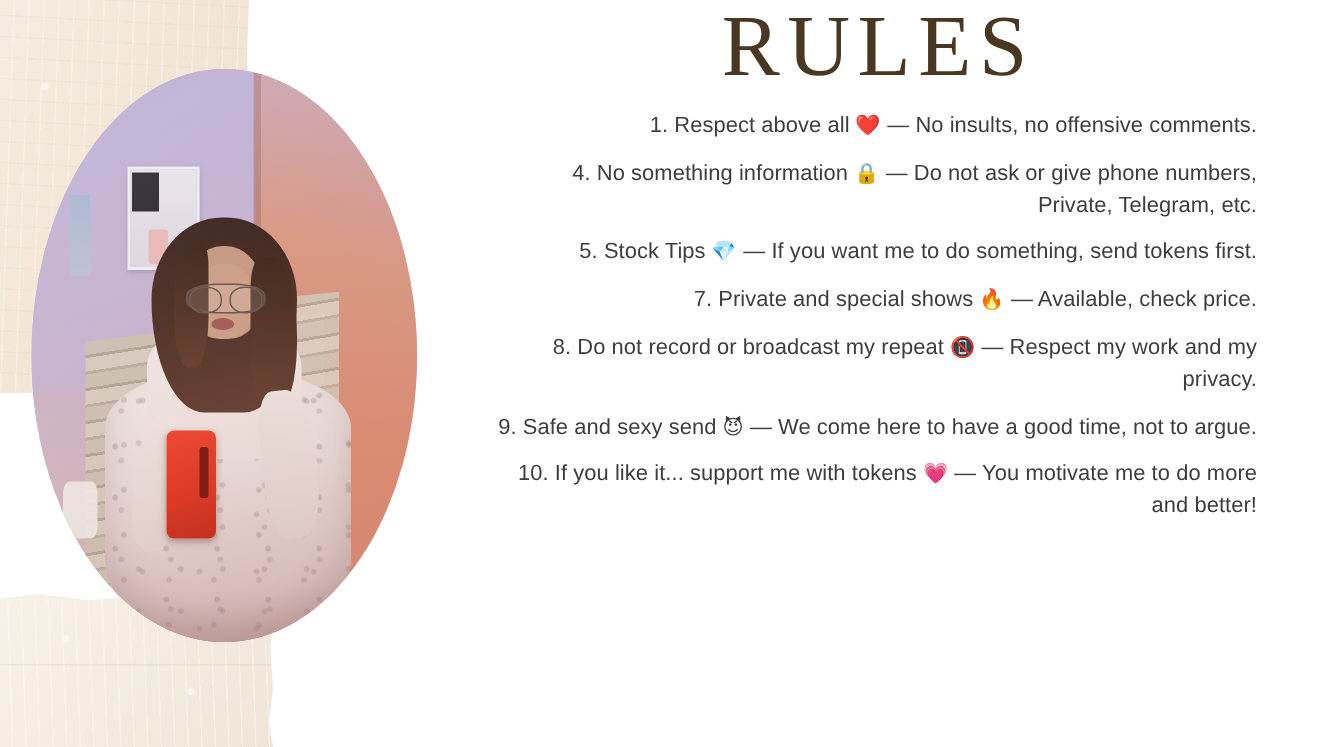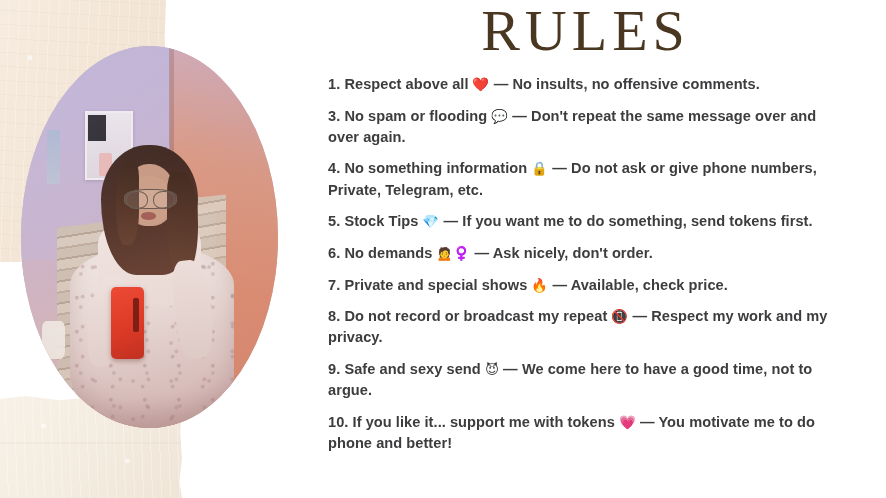--- a/index.html
+++ b/index.html
@@ -270,27 +270,26 @@
     font-weight: 400;
     color: #4a3721;
     text-indent: 5px;
   }
   .rules {
     list-style: none;
     margin: 14px 0 0 0;
     padding: 0;
   }
   .rule {
-    text-align: left;
+    text-align: right;
     font-size: 14.6px;
     line-height: 1.45;
     color: #3d3d3f;
     margin: 0 0 10.5px 0;
     letter-spacing: .05px;
-    font-weight: bold;
   }
   .rule:last-child { margin-bottom: 0; }
   .emoji {
     font-family: "DejaVu Sans", sans-serif;
     font-size: 13.5px;
   }
 </style>
 </head>
 <body>
 
@@ -328,24 +327,22 @@
       <div class="ph-phone"></div>
       <div class="ph-phone-cam"></div>
       <div class="ph-sheen"></div>
     </div>
   </div>
 
   <div class="content">
     <h1 class="title">RULES</h1>
     <ul class="rules">
         <li class="rule"><span>1.</span> <span>Respect above all</span> <span class="emoji">❤️</span> <span>—</span> <span>No insults, no offensive comments.</span></li>
-        <li class="rule"><span>3.</span> <span>No spam or flooding</span> <span class="emoji">💬</span> <span>—</span> <span>Don't repeat the same message over and over again.</span></li>
         <li class="rule"><span>4.</span> <span>No something information</span> <span class="emoji">🔒</span> <span>—</span> <span>Do not ask or give phone numbers, Private, Telegram, etc.</span></li>
         <li class="rule"><span>5.</span> <span>Stock Tips</span> <span class="emoji">💎</span> <span>—</span> <span>If you want me to do something, send tokens first.</span></li>
-        <li class="rule"><span>6.</span> <span>No demands</span> <span class="emoji">🙍♀️</span> <span>—</span> <span>Ask nicely, don't order.</span></li>
         <li class="rule"><span>7.</span> <span>Private and special shows</span> <span class="emoji">🔥</span> <span>—</span> <span>Available, check price.</span></li>
         <li class="rule"><span>8.</span> <span>Do not record or broadcast my repeat</span> <span class="emoji">📵</span> <span>—</span> <span>Respect my work and my privacy.</span></li>
         <li class="rule"><span>9.</span> <span>Safe and sexy send</span> <span class="emoji">😈</span> <span>—</span> <span>We come here to have a good time, not to argue.</span></li>
-        <li class="rule"><span>10.</span> <span>If you like it... support me with tokens</span> <span class="emoji">💗</span> <span>—</span> <span>You motivate me to do phone and better!</span></li>
+        <li class="rule"><span>10.</span> <span>If you like it... support me with tokens</span> <span class="emoji">💗</span> <span>—</span> <span>You motivate me to do more and better!</span></li>
       </ul>
   </div>
 
 </div>
 
 </body></html>

